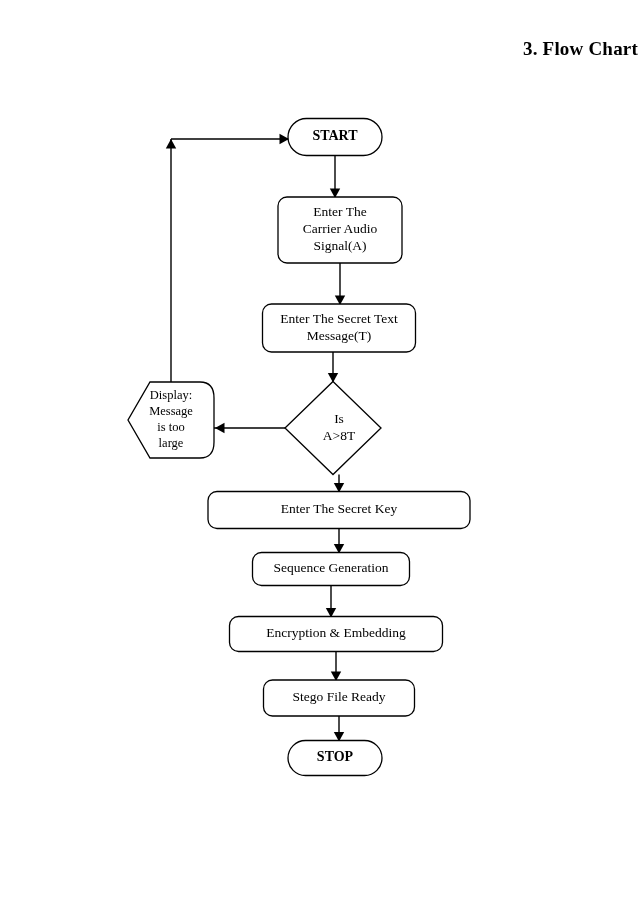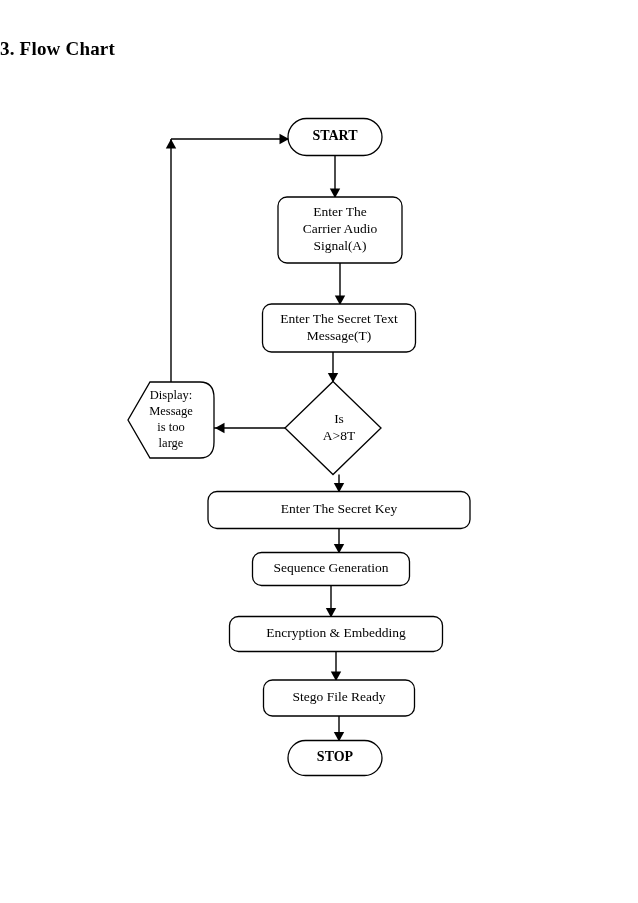--- a/index.html
+++ b/index.html
@@ -19,21 +19,21 @@
     position: relative;
     width: 638px;
     height: 903px;
     background: #ffffff;
   }
   #doc-title {
     position: absolute;
     left: 0;
     top: 38px;
     width: 638px;
-    text-align: left;
+    text-align: right;
     font-size: 19px;
     font-weight: bold;
     font-family: "Liberation Serif", "DejaVu Serif", serif;
     letter-spacing: 0.2px;
   }
   #flow-svg {
     position: absolute;
     left: 0;
     top: 0;
     width: 638px;

